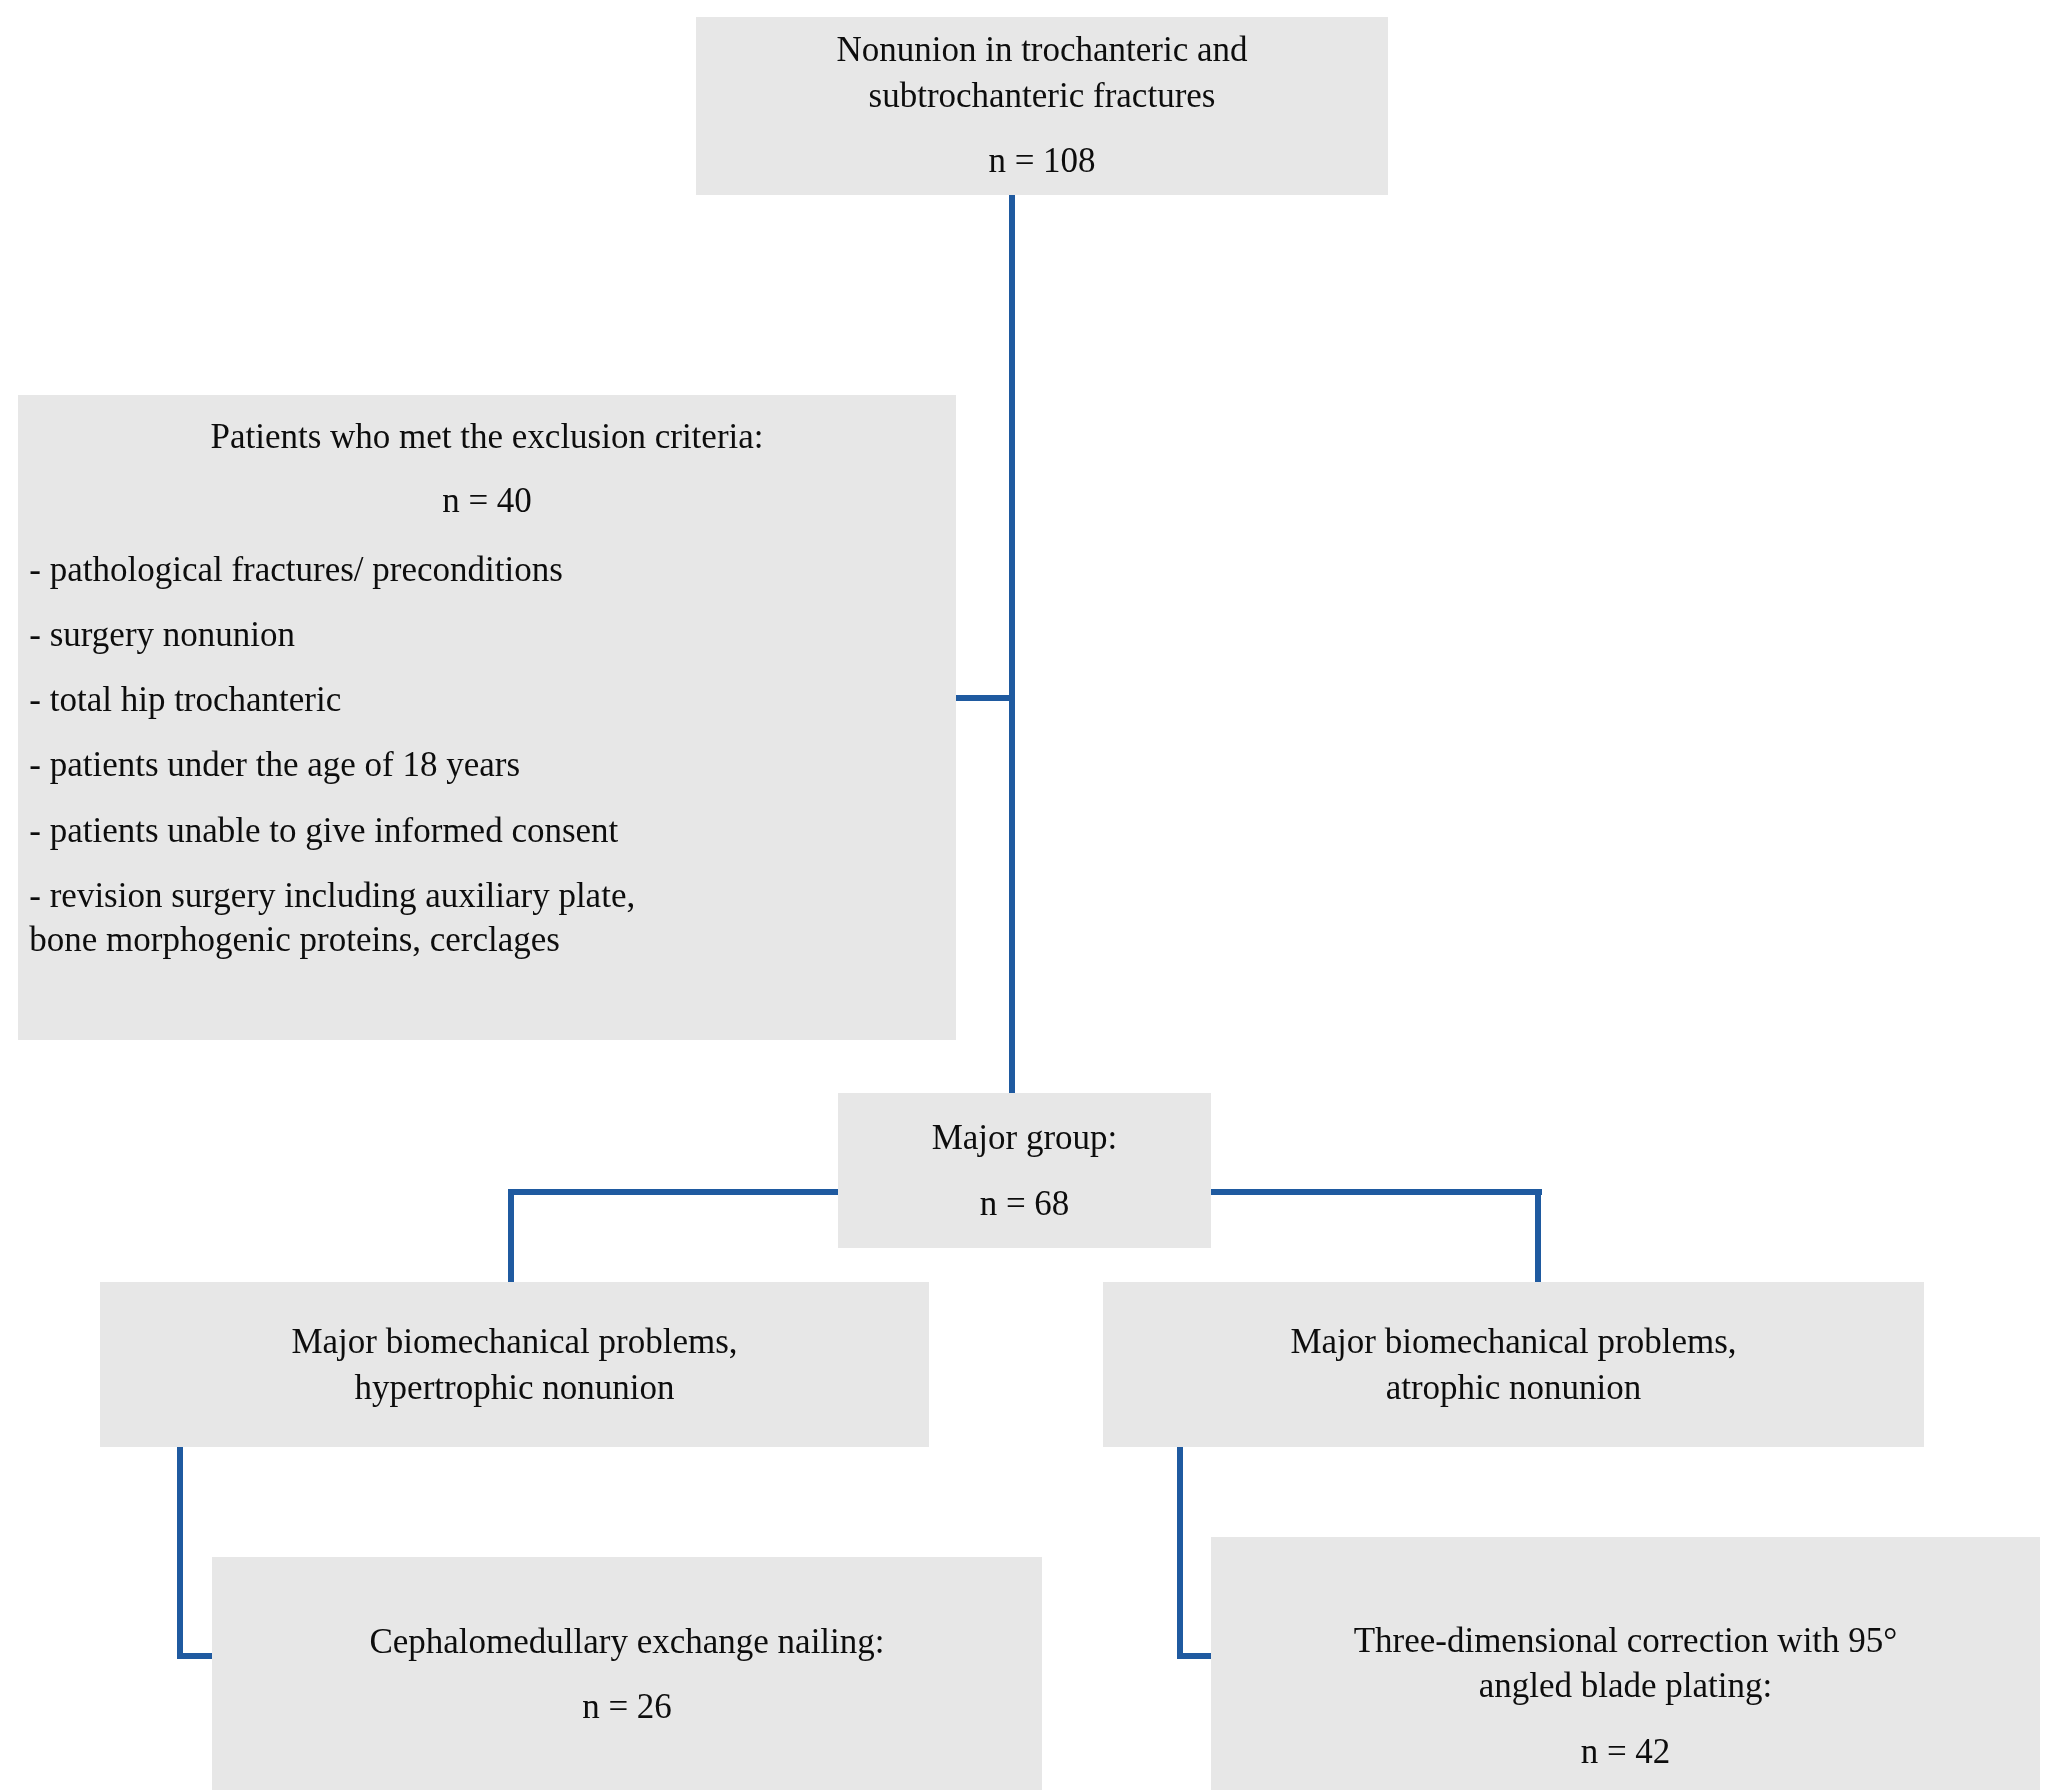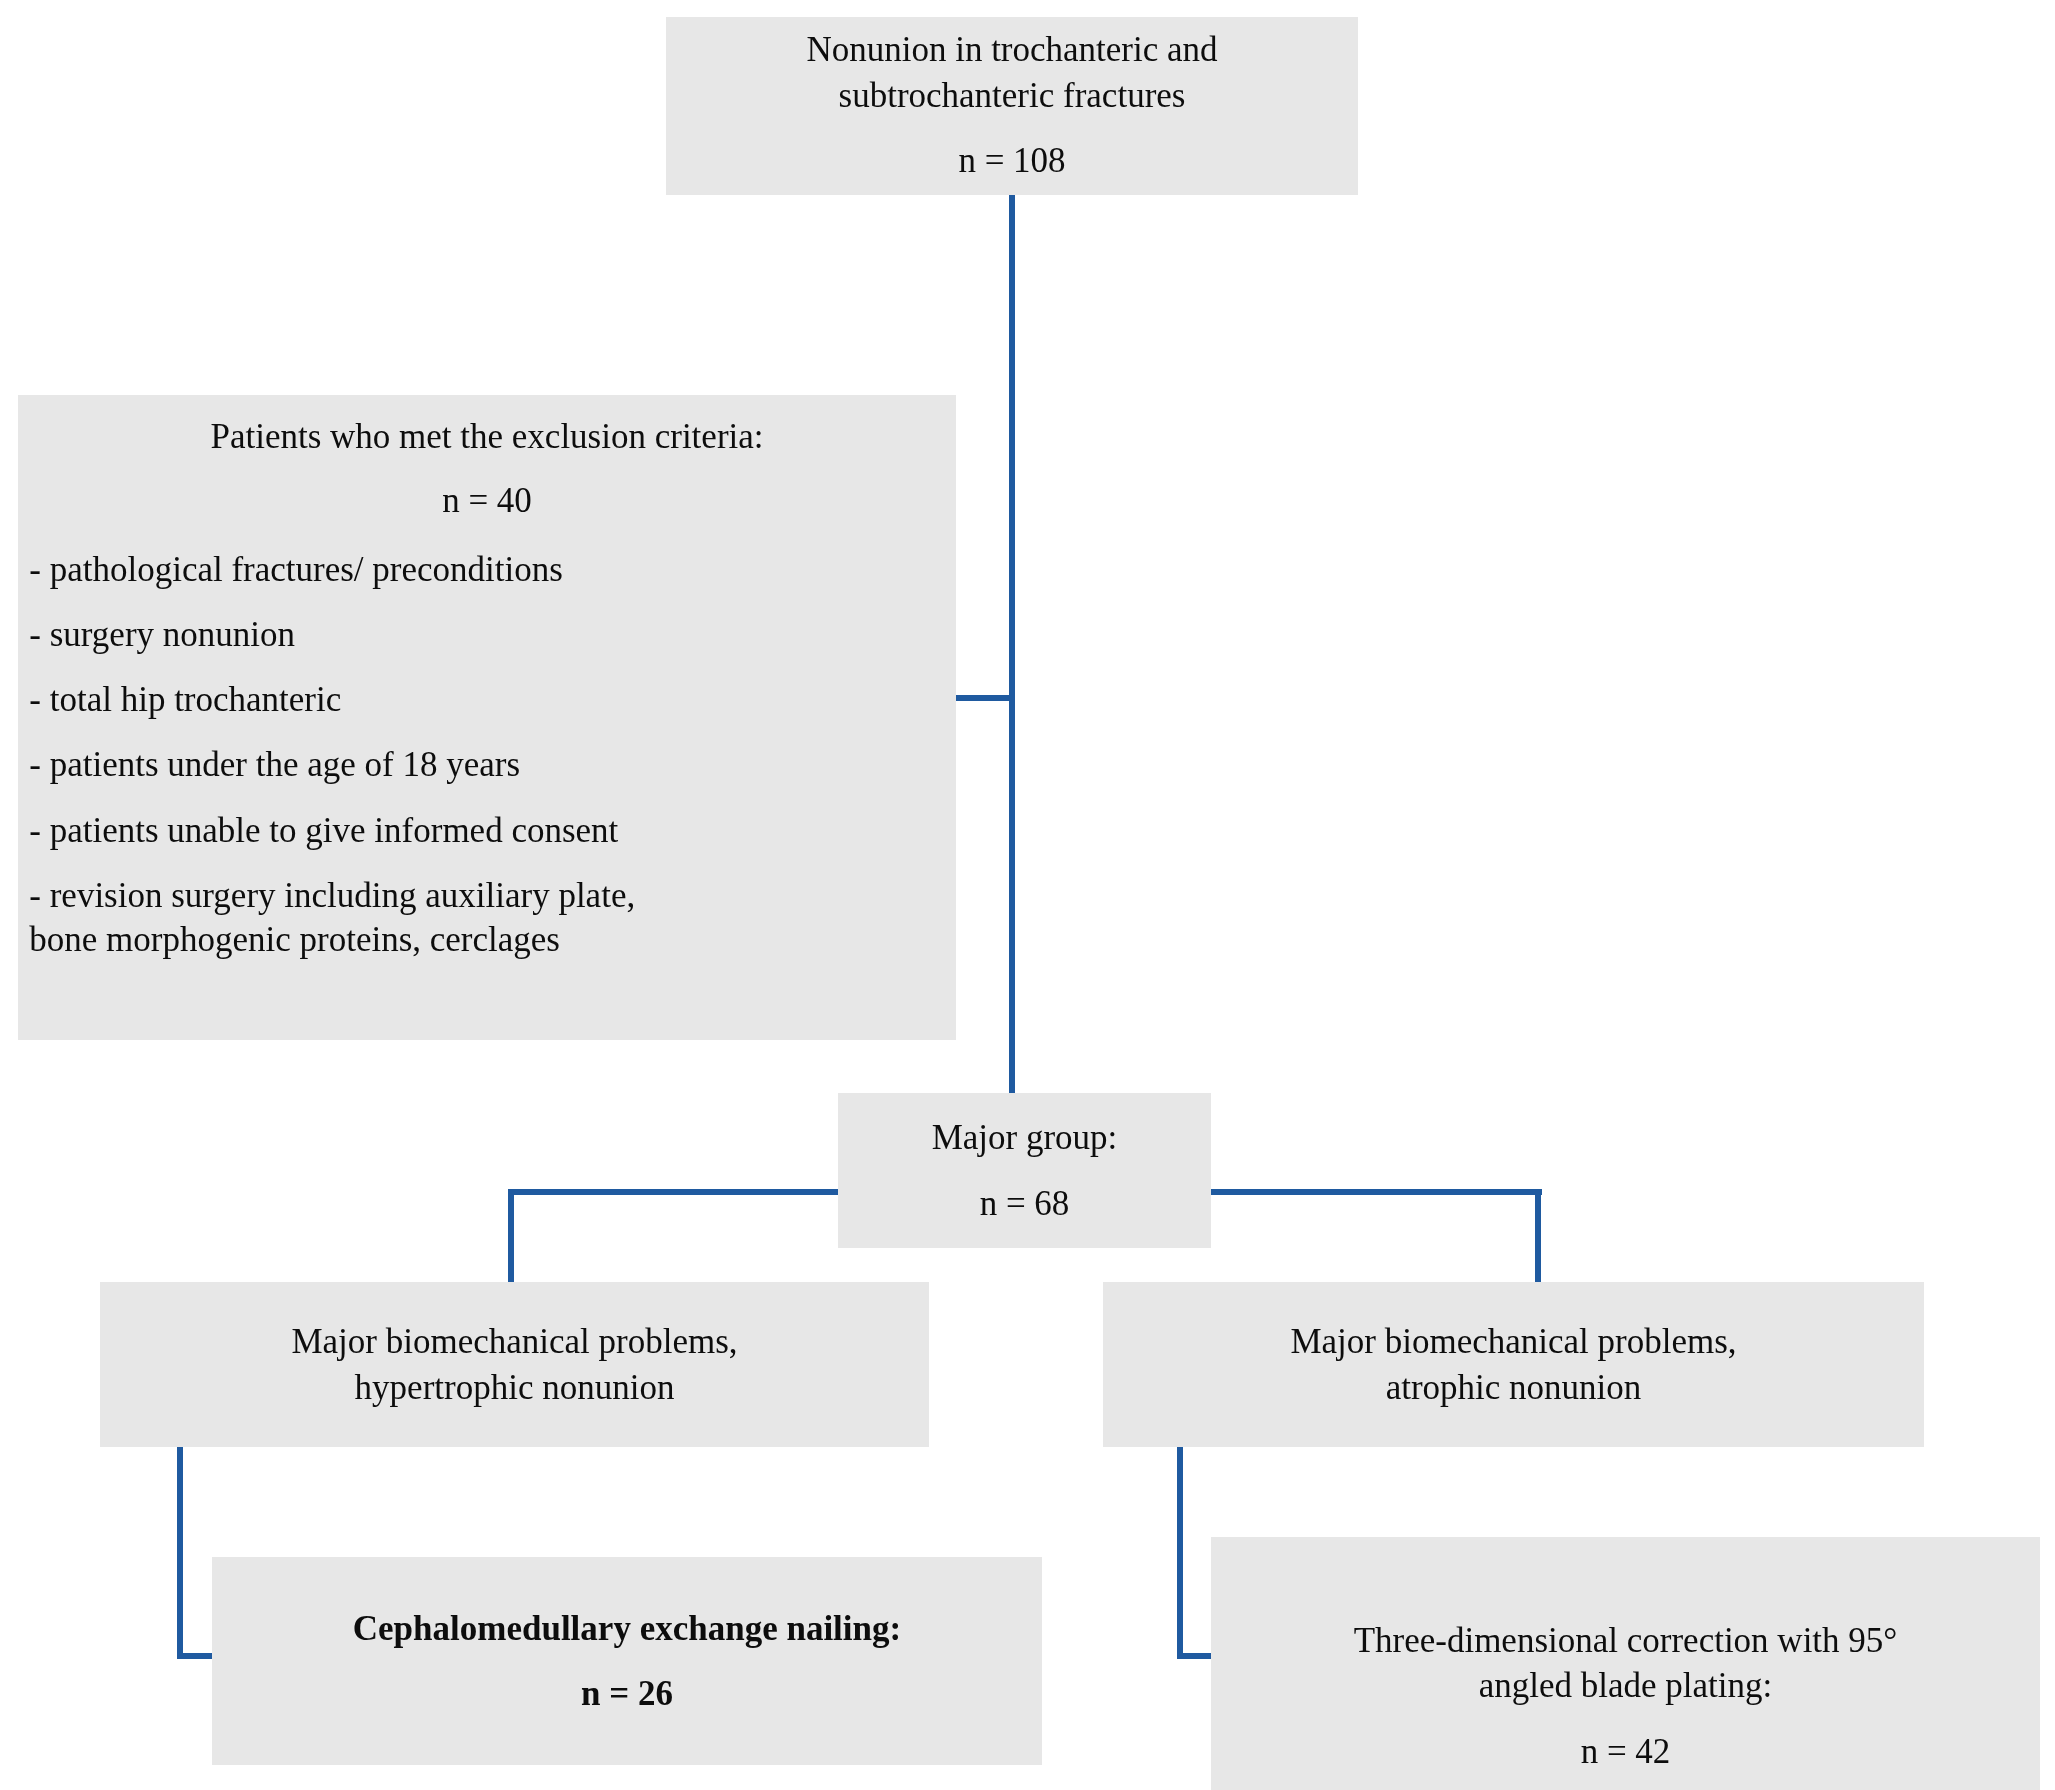--- a/index.html
+++ b/index.html
@@ -24,27 +24,27 @@
     flex-direction: column;
     justify-content: center;
     text-align: center;
     font-size: 35px;
     line-height: 1.30;
   }
   .box .ln { display: block; }
   .spacer { display: block; height: 20px; }
 
   
-  #box-source   { left: 666px; top: 16.5px;   width: 692px; height: 178px;  padding: 0 0; }
+  #box-source   { left: 696px; top: 16.5px;   width: 692px; height: 178px;  padding: 0 0; }
   #box-excl     { left: 18px;   top: 351px;  width: 938px; height: 645px; padding: 20px 11.3px 17.4px 11.3px;
                   justify-content: flex-start; text-align: left; line-height: 1.26; margin-top: 44px; }
   #box-study    { left: 838px; top: 1093px; width: 373px;  height: 155px;  padding: 0 7.8px; }
   #box-hyper    { left: 100px;  top: 1282px; width: 829px; height: 165px;  padding: 0 10.4px; }
   #box-atro     { left: 1103px; top: 1282px; width: 821px; height: 165px;  padding: 0 10.4px; }
-  #box-nailing  { left: 212px;  top: 1557px; width: 830px; height: 208px;  padding: 0 10.4px; font-weight: bold; }
+  #box-nailing  { left: 212px;  top: 1557px; width: 830px; height: 234px;  padding: 0 10.4px; }
   #box-plating  { left: 1211px; top: 1537px; width: 829px; height: 318px;  padding: 0 10.4px; }
 
   
   .excl-head { display: block; text-align: center; }
   .excl-n    { display: block; text-align: center; margin-top: 20px; }
   .excl-list { display: block; margin-top: 25px; }
   .excl-item { display: block; text-align: left; margin-bottom: 21px; }
   .excl-item:last-child { margin-bottom: 0; }
 
   

